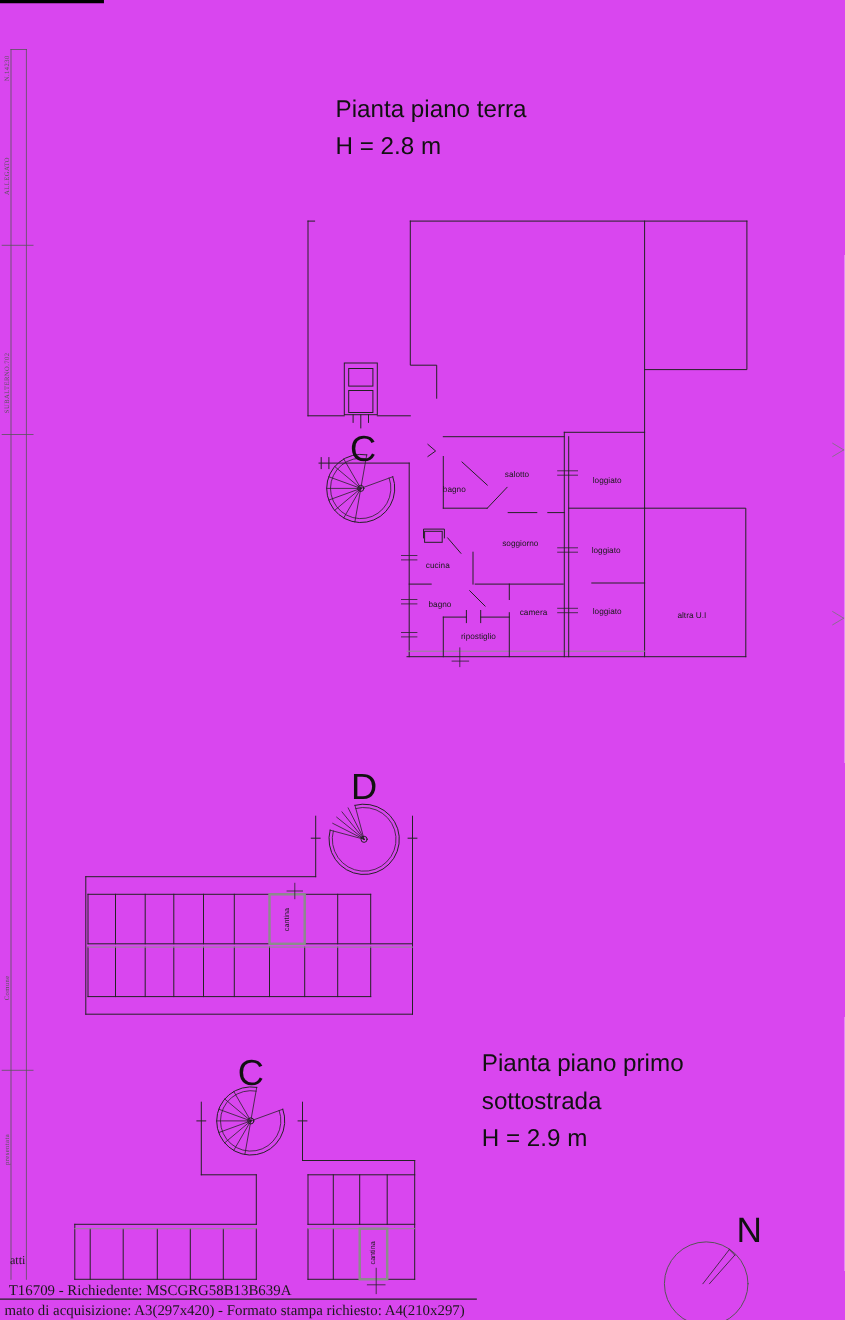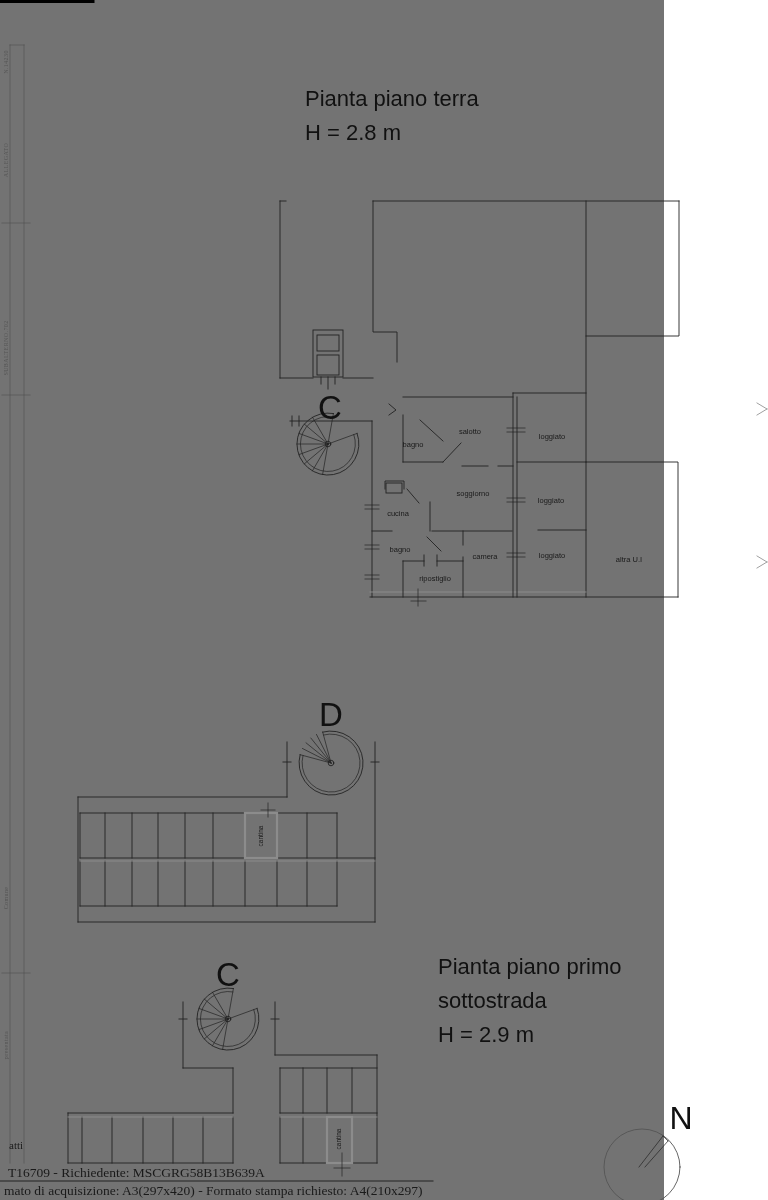--- a/index.html
+++ b/index.html
@@ -1,16 +1,16 @@
 <!DOCTYPE html>
 <html><head>
 <meta charset="utf-8">
 <style>
   html,body{margin:0;padding:0;background:#ffffff;width:768px;height:1200px;overflow:hidden}
-  .page{position:relative;width:664px;height:1200px;background:#737373}
+  .page{position:relative;width:768px;height:1200px;background:#d946ef}
   svg{position:absolute;left:0;top:0}
   path,rect.ln,circle.ln{fill:none;stroke:#222;stroke-width:0.9;stroke-linecap:square}
   .gr{stroke:#8f8f8f}
   .thin{stroke-width:0.7}
   .cant{fill:none;stroke:#8c8c8c;stroke-width:2.2}
   text{fill:#111;font-family:"Liberation Sans",sans-serif}
   .t-room{font-size:7.5px;fill:#1a1a1a}
   .t-title{font-size:22px}
   .t-letter{font-size:33px}
   .t-letter-n{font-size:32px}

